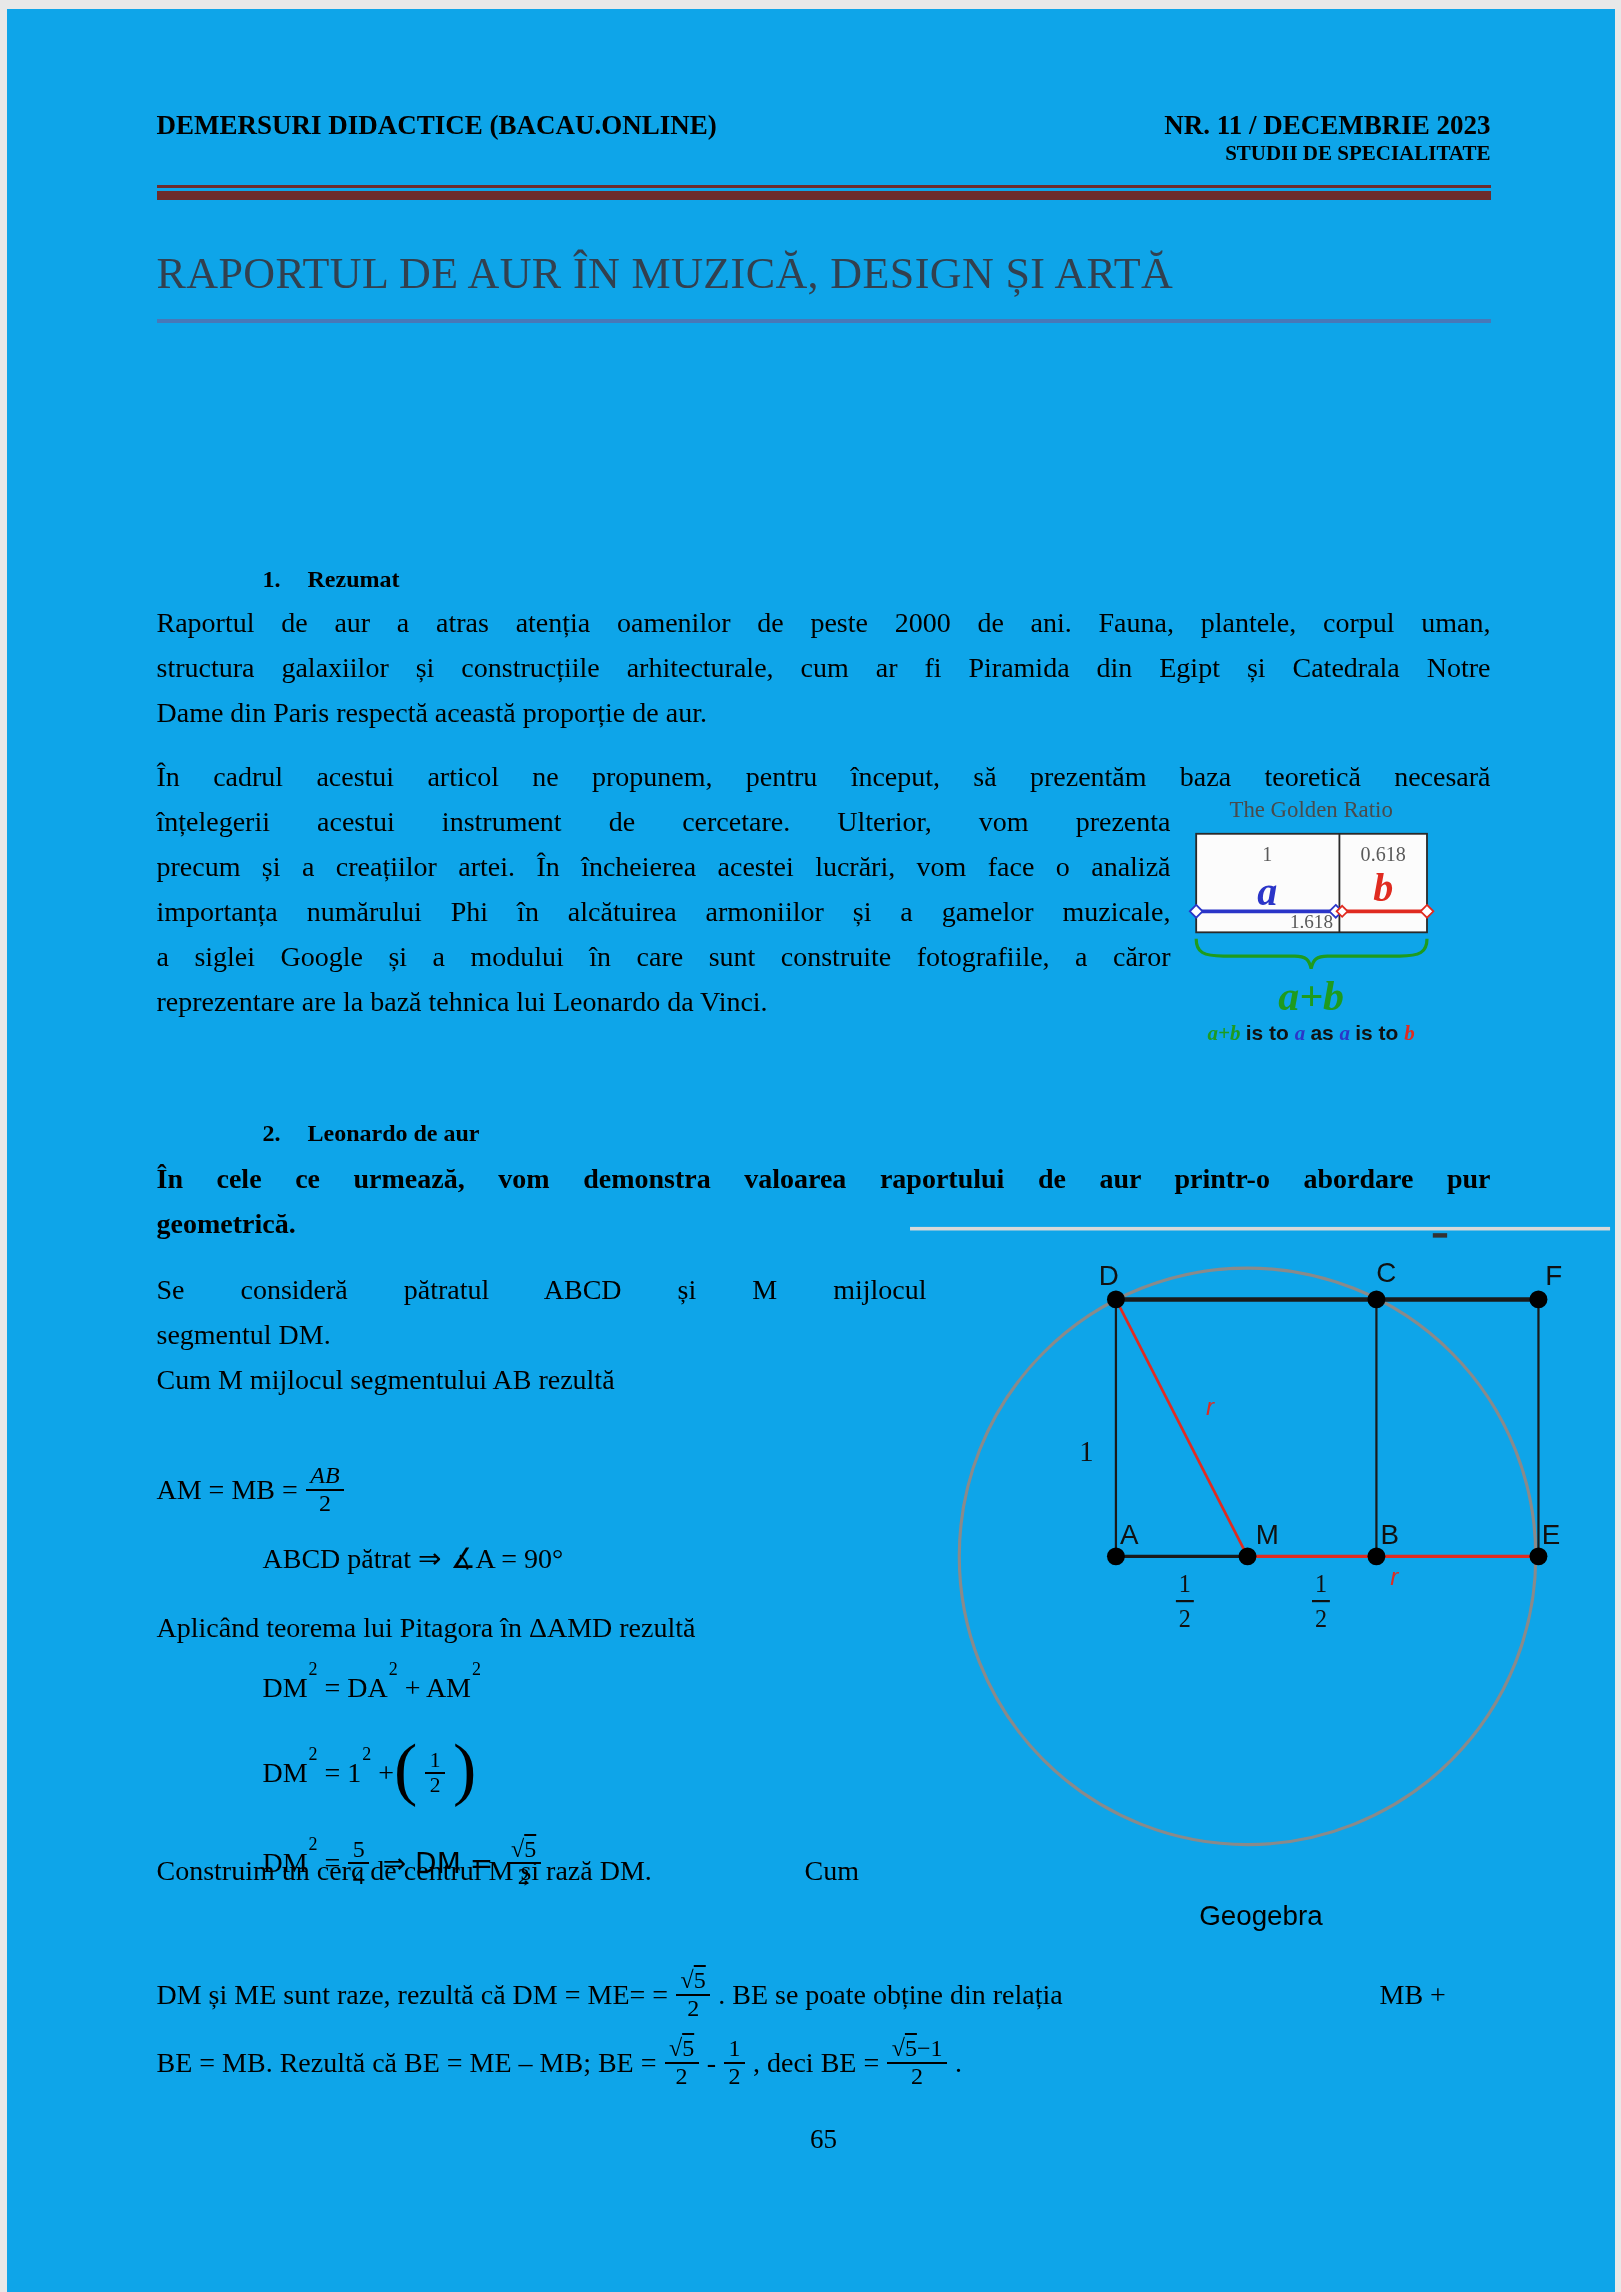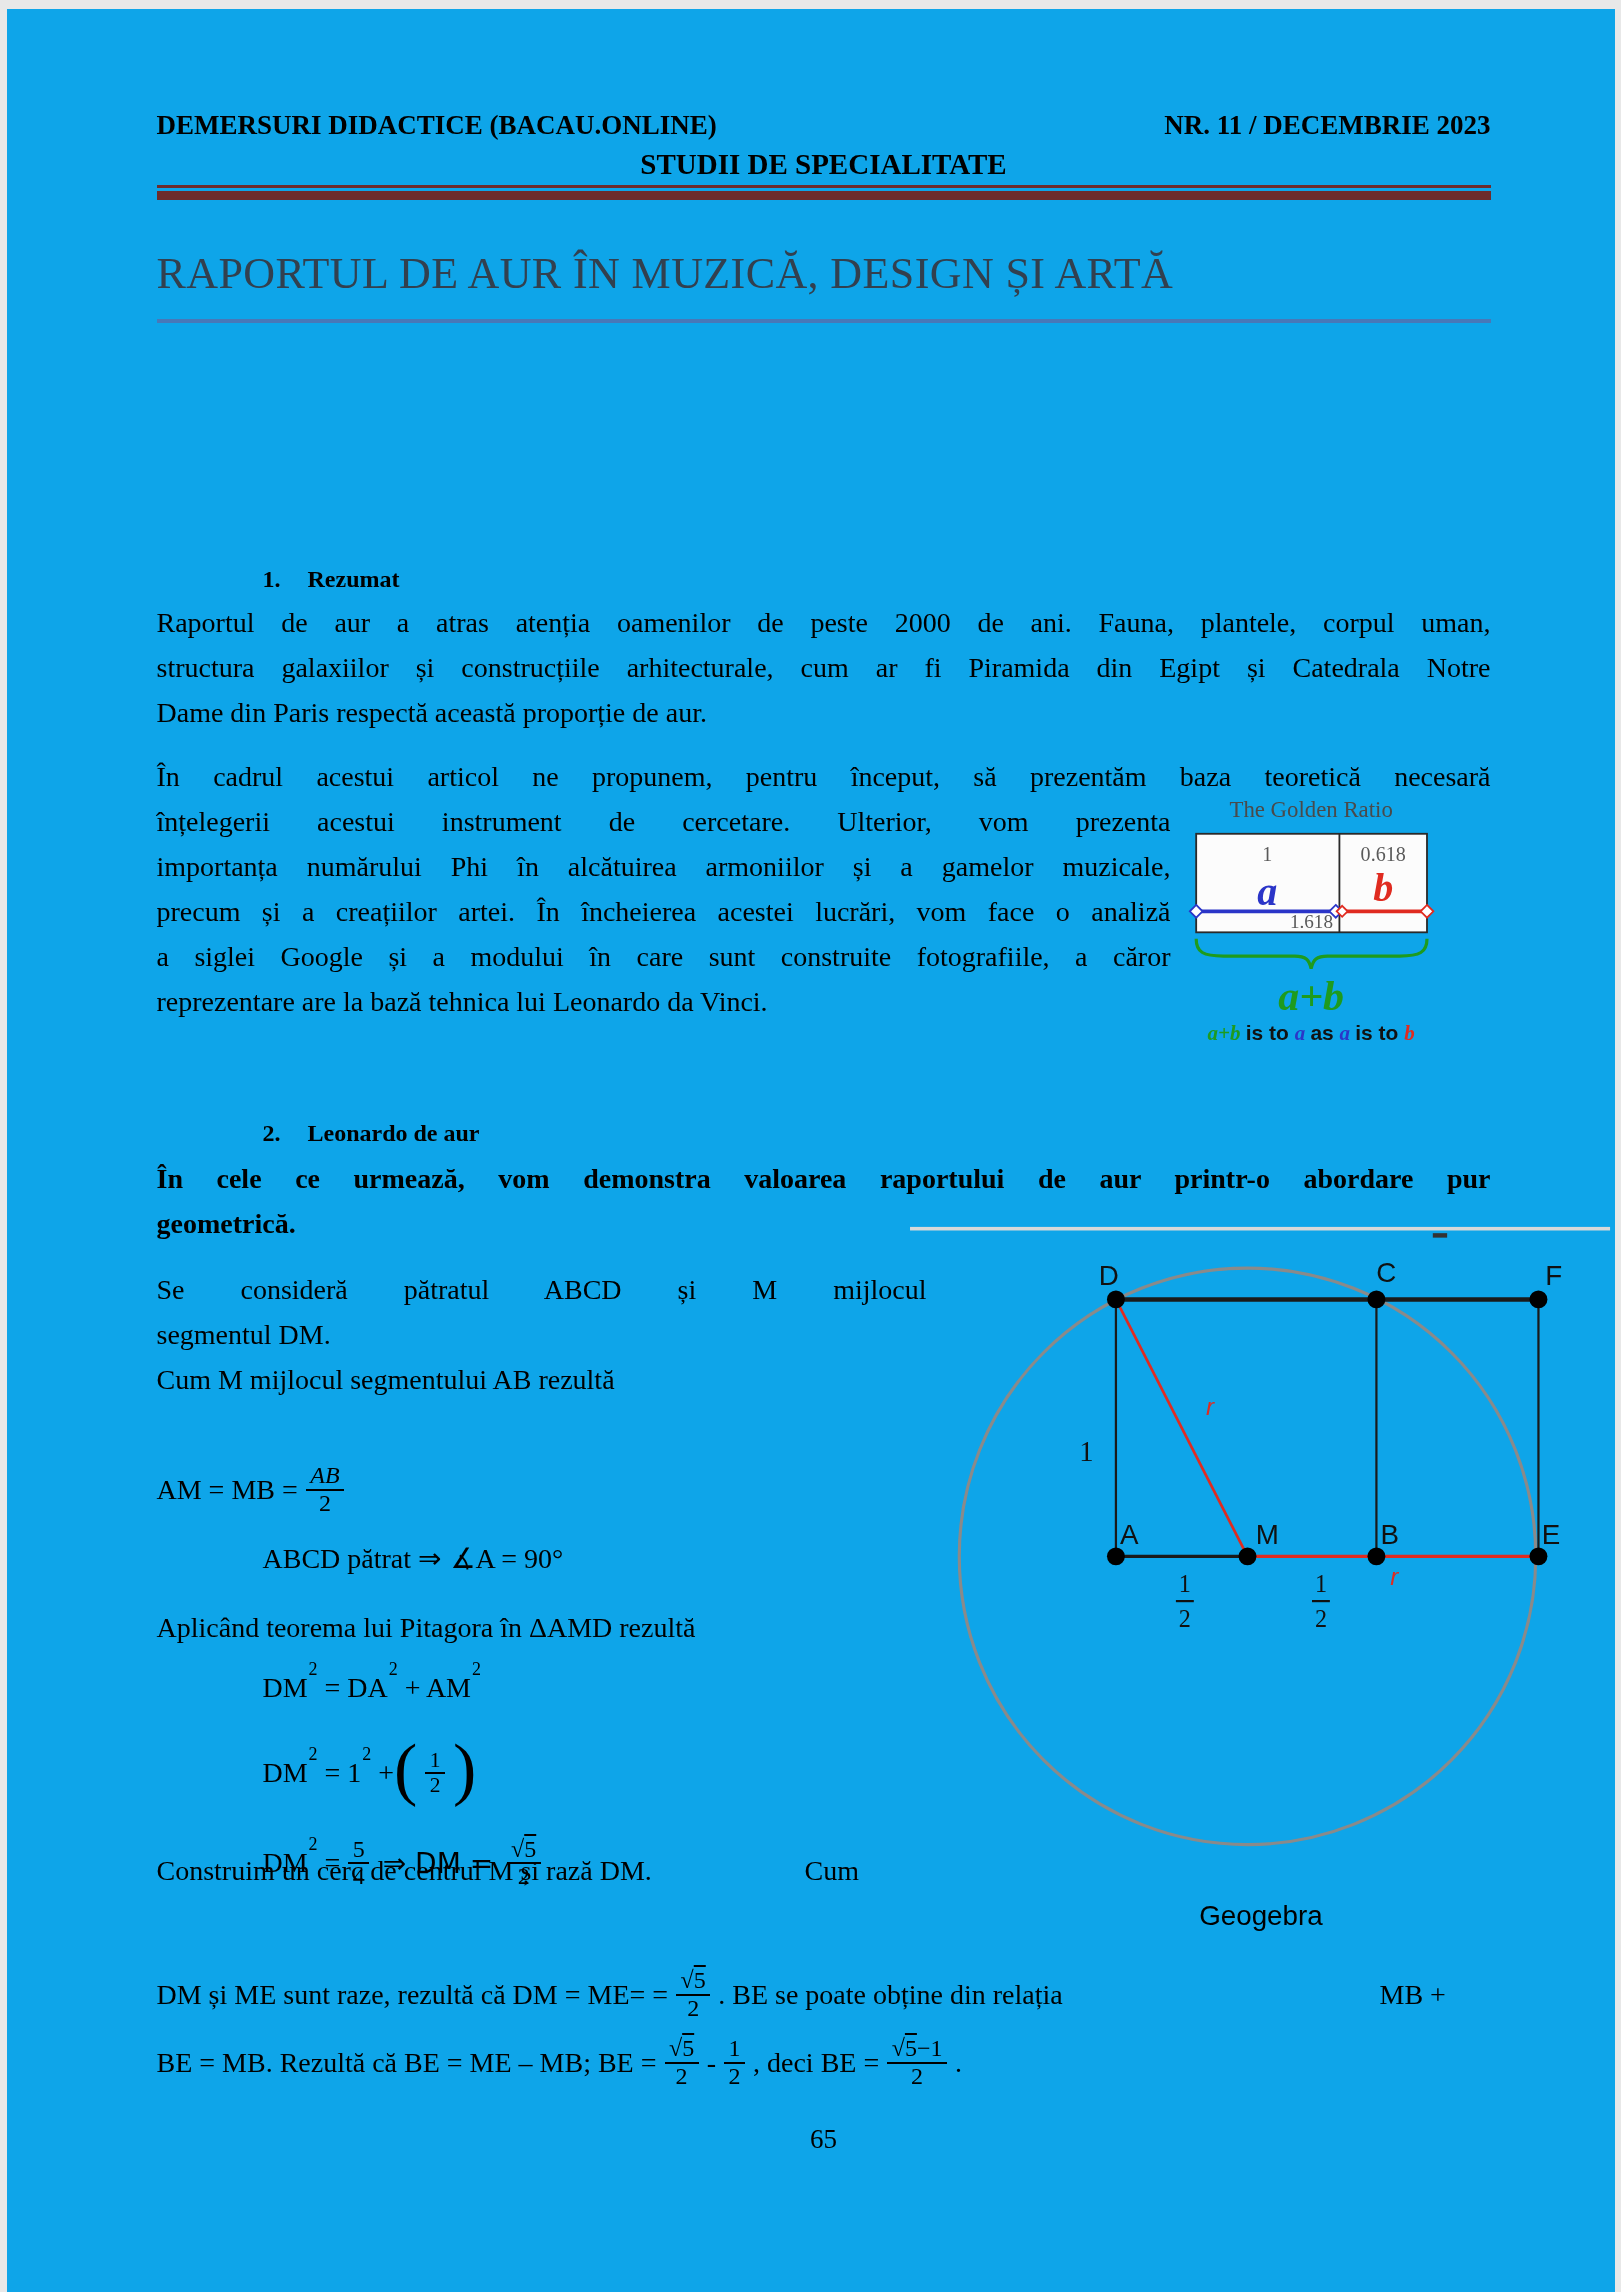--- a/index.html
+++ b/index.html
@@ -4,21 +4,21 @@
 <style>
   html,body{margin:0;padding:0;background:#e8e8e8;}
   .page{position:relative;width:1608px;height:2293px;background:#0ea5e9;
         font-family:"Liberation Serif",serif;color:#000;overflow:hidden;margin:9px auto;}
   .abs{position:absolute;}
   .col{left:150px;width:1334px;}
 
   
   .hdr-row{top:100px;display:flex;justify-content:space-between;
            font-weight:bold;font-size:27px;line-height:32px;}
-  .hdr-sub{top:139px;text-align:center;font-weight:bold;font-size:29px;line-height:32px;}
+  .hdr-sub{top:128px;text-align:right;font-weight:bold;font-size:21px;line-height:32px;}
   .rule-thin{top:176px;height:2.7px;background:#6d2c2c;}
   .rule-thick{top:182px;height:9px;background:#6d2c2c;}
 
   
   .title{top:233px;font-size:44px;line-height:63px;color:#32404f;white-space:nowrap;letter-spacing:0.4px;}
   .title-line{top:310px;height:3.6px;background:#4878b8;}
   .authors{top:356px;text-align:right;font-size:27px;font-weight:bold;line-height:46px;}
 
   
   .para{font-size:28px;line-height:45px;}
@@ -85,22 +85,22 @@
   <div class="abs col para p1">
     <div class="jl">Raportul de aur a atras atenția oamenilor de peste 2000 de ani. Fauna, plantele, corpul uman,</div>
     <div class="jl">structura galaxiilor și construcțiile arhitecturale, cum ar fi Piramida din Egipt și Catedrala Notre</div>
     <div>Dame din Paris respectă această proporție de aur.</div>
   </div>
 
   <div class="abs col para p2">
     <div class="jl">În cadrul acestui articol ne propunem, pentru început, să prezentăm baza teoretică necesară</div>
     <div class="p2w">
       <div class="jl">înțelegerii acestui instrument de cercetare. Ulterior, vom prezenta</div>
+      <div class="jl">precum și a creațiilor artei. În încheierea acestei lucrări, vom face o analiză</div>
       <div class="jl">importanța numărului Phi în alcătuirea armoniilor și a gamelor muzicale,</div>
-      <div class="jl">precum și a creațiilor artei. În încheierea acestei lucrări, vom face o analiză</div>
       <div class="jl">a siglei Google și a modului în care sunt construite fotografiile, a căror</div>
       <div>reprezentare are la bază tehnica lui Leonardo da Vinci.</div>
     </div>
   </div>
 
   <svg class="abs" style="left:1180px;top:781px;" width="251" height="260" viewBox="0 0 275 285">
     <text x="136" y="30" text-anchor="middle" font-family="Liberation Serif, serif" font-size="25" fill="#4a4a4a">The Golden Ratio</text>
     <rect x="10" y="48" width="253" height="108" fill="#fcfcfc" stroke="#2a2a2a" stroke-width="2"></rect>
     <line x1="167" y1="48" x2="167" y2="156" stroke="#2a2a2a" stroke-width="2"></line>
     <text x="88" y="78" text-anchor="middle" font-size="22" fill="#5a5a5a" font-family="Liberation Serif, serif">1</text>

